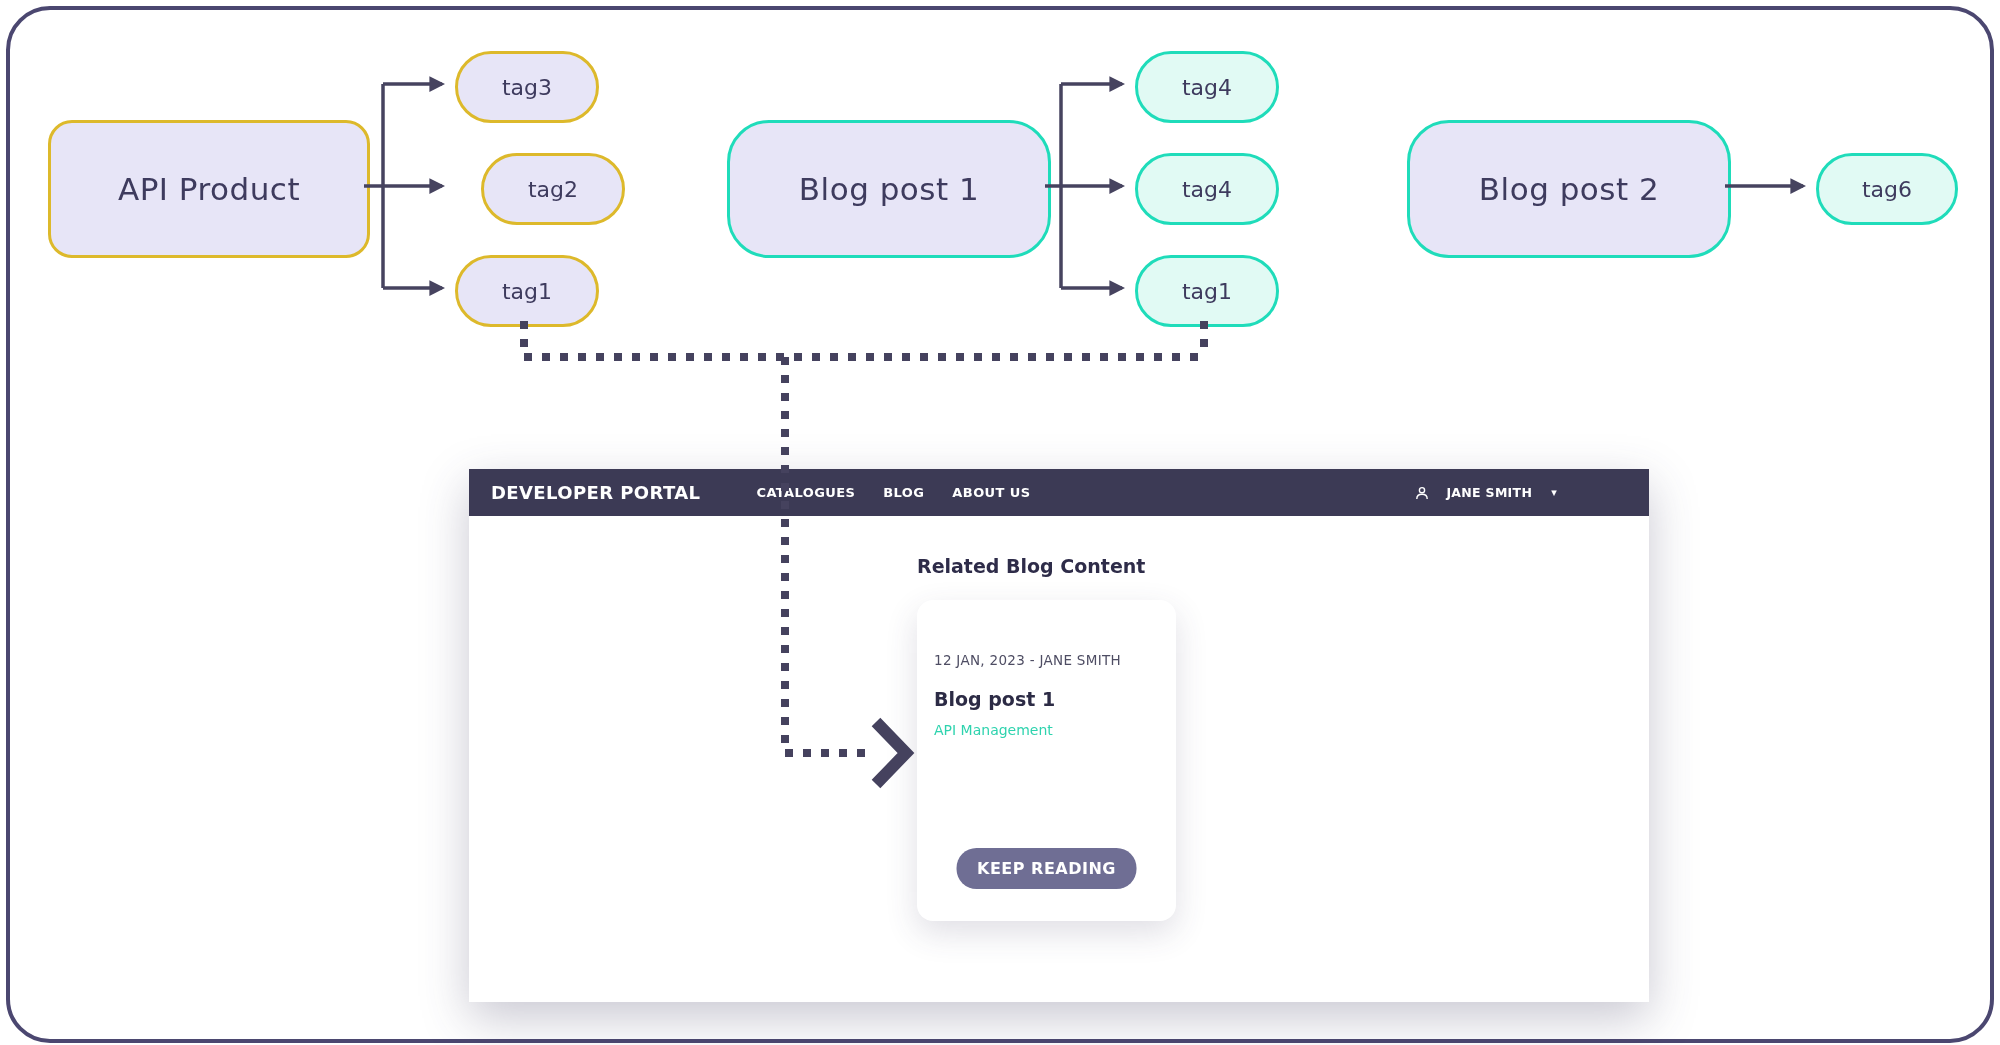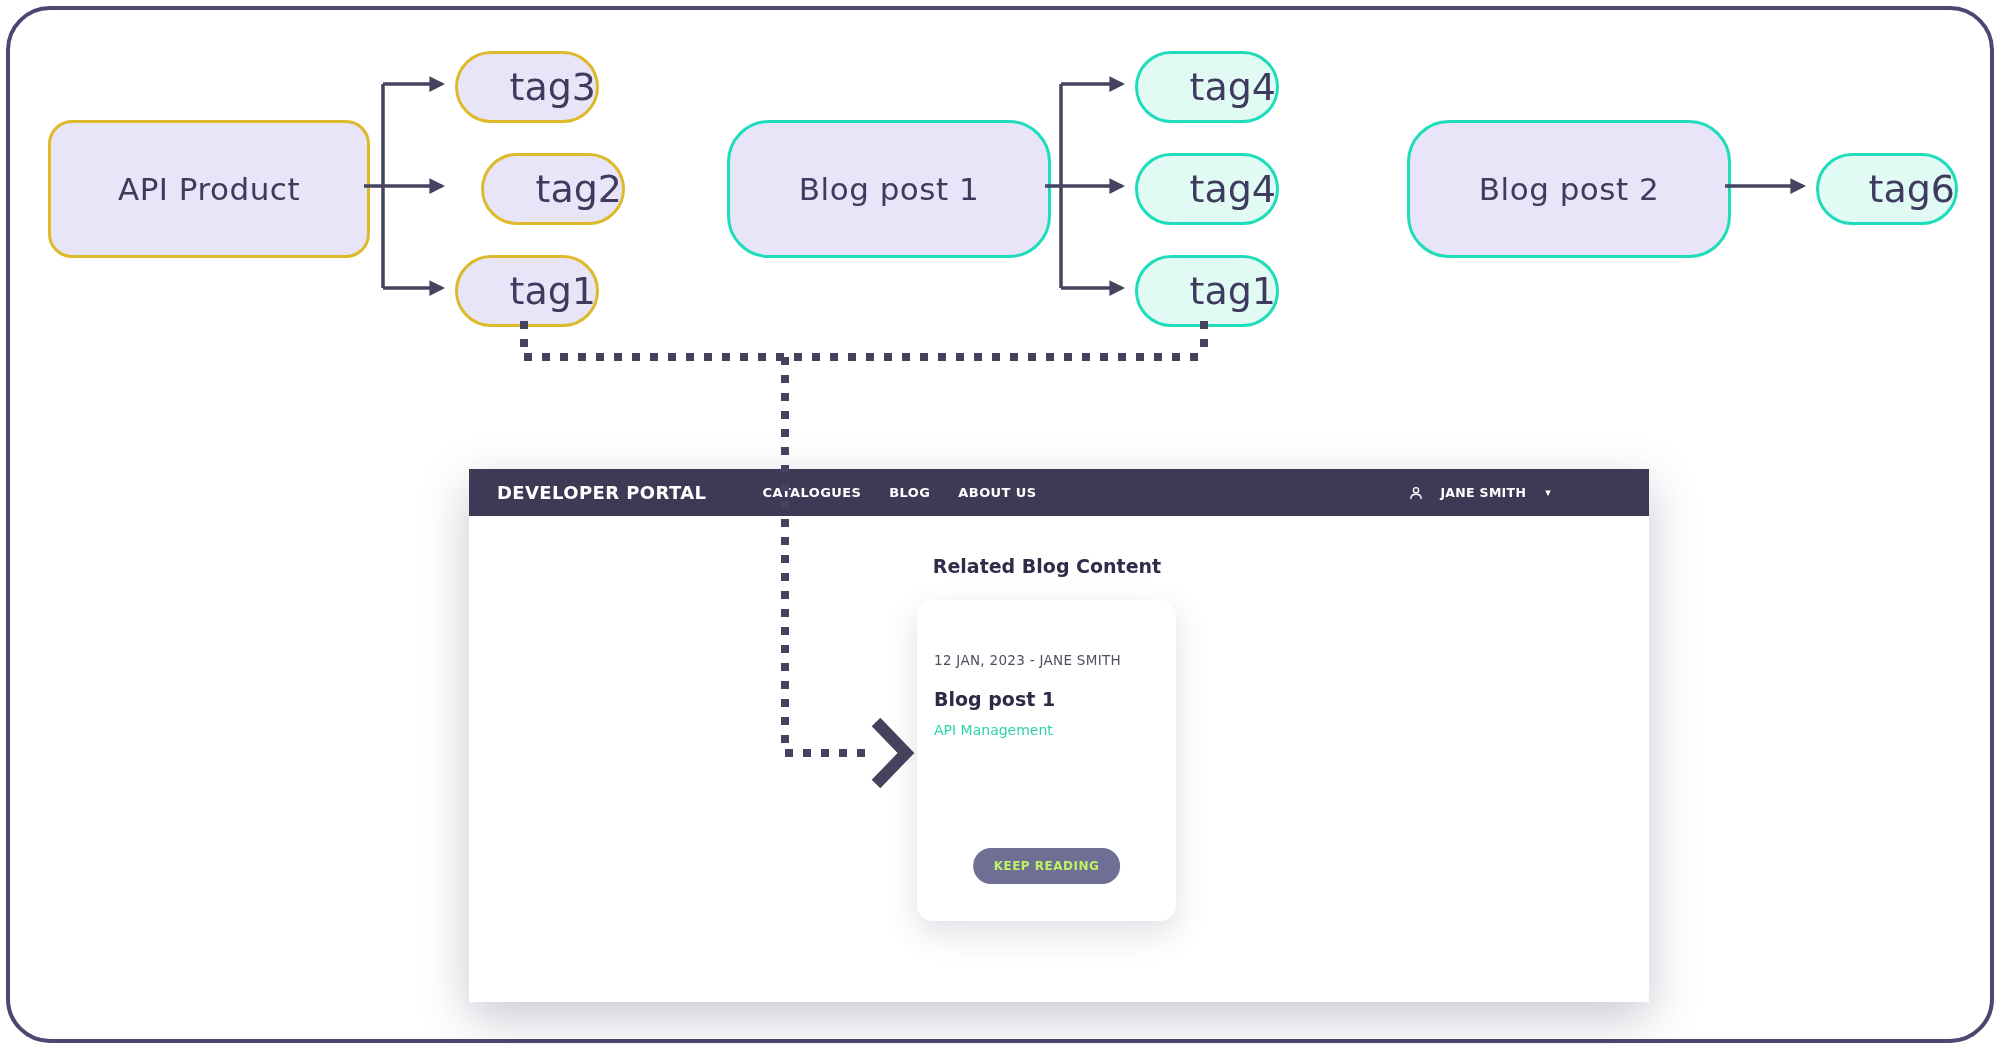--- a/index.html
+++ b/index.html
@@ -1,37 +1,37 @@
 <!DOCTYPE html>
 <html><head>
 <meta charset="utf-8">
 <style>
   html,body{margin:0;padding:0;background:#ffffff;}
   body{width:2000px;height:1045px;position:relative;font-family:"DejaVu Sans","Liberation Sans",sans-serif;overflow:hidden;}
   .frame{position:absolute;top:6px;left:6px;right:6px;bottom:2px;border:4px solid #4b4770;border-radius:44px;background:#ffffff;}
   .node{position:absolute;display:flex;align-items:center;justify-content:center;background:#e7e5f7;border-radius:42px;color:#3e3b5e;font-size:31px;font-weight:500;letter-spacing:.5px;}
   .node.gold{border:3.5px solid #ddb92b;}
   .node.teal{border:3.5px solid #1fdcba;}
-  .pill{position:absolute;width:138px;height:66px;display:flex;align-items:center;justify-content:flex-end;border-radius:36px;color:#3e3b5e;font-size:38px;font-weight:500;}
+  .pill{position:absolute;width:138px;height:66px;display:flex;align-items:center;justify-content:center;border-radius:36px;color:#3e3b5e;font-size:22px;font-weight:500;}
   .pill.gold{background:#e7e5f7;border:3.5px solid #ddb92b;}
   .pill.teal{background:#e1faf4;border:3.5px solid #1fdcba;}
   svg.connectors{position:absolute;left:0;top:0;z-index:30;pointer-events:none;}
   .portal{position:absolute;left:469px;top:469px;width:1180px;height:533px;background:#ffffff;box-shadow:0 16px 45px rgba(62,59,94,.28);z-index:10;}
-  .navbar{height:47px;background:#3c3a55;display:flex;align-items:center;padding:0 28px;}
+  .navbar{height:47px;background:#3c3a55;display:flex;align-items:center;padding:0 22px;}
   .brand{color:#ffffff;font-weight:bold;font-size:18px;letter-spacing:.4px;white-space:nowrap;}
   .nav-links{display:flex;gap:28px;margin-left:56px;}
   .nav-link{color:#ffffff;font-size:13px;font-weight:bold;letter-spacing:.4px;cursor:pointer;white-space:nowrap;}
   .user{margin-left:auto;margin-right:70px;display:flex;align-items:center;gap:17px;color:#ffffff;font-size:12.5px;font-weight:bold;letter-spacing:.3px;cursor:pointer;}
   .caret{font-size:11px;margin-left:2px;}
-  .section-title{position:absolute;left:448px;top:86px;width:260px;text-align:center;font-size:19px;font-weight:bold;color:#2e2c49;}
+  .section-title{position:absolute;left:448px;top:86px;width:260px;text-align:left;font-size:19px;font-weight:bold;color:#2e2c49;}
   .card{position:absolute;left:448px;top:131px;width:259px;height:321px;background:#ffffff;border-radius:16px;box-shadow:0 12px 32px rgba(62,59,94,.16);}
   .card-meta{position:absolute;left:17px;top:52px;font-size:13.5px;color:#4e4d63;letter-spacing:.3px;white-space:nowrap;}
   .card-title{position:absolute;left:17px;top:88px;font-size:19px;font-weight:600;color:#2c2b45;}
   .card-tag{position:absolute;left:17px;top:122px;font-size:14px;color:#2ed3ae;}
-  .keep-btn{position:absolute;left:50%;transform:translateX(-50%);top:248px;background:#6f6e94;color:#bef264;border:none;border-radius:20px;padding:11px 21px;font-size:12px;font-weight:bold;letter-spacing:.5px;font-family:inherit;cursor:pointer;white-space:nowrap;text-align:center;}
+  .keep-btn{position:absolute;left:50%;transform:translateX(-50%);top:248px;background:#6f6e94;color:#ffffff;border:none;border-radius:20px;padding:11px 21px;font-size:16px;font-weight:bold;letter-spacing:.5px;font-family:inherit;cursor:pointer;white-space:nowrap;text-align:center;}
 </style>
 </head>
 <body>
 
 <div class="frame"></div>
 
 <div class="node gold" style="left:48px;top:120px;width:316px;height:132px;border-radius:24px;">
   <span>API Product</span>
 </div>
 <div class="pill gold" style="left:455px;top:51px;">

